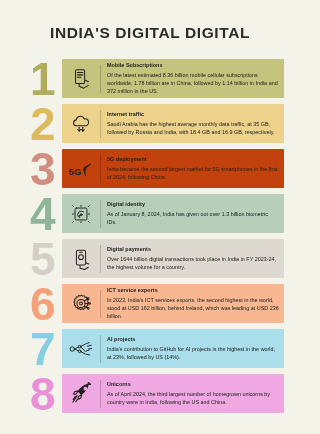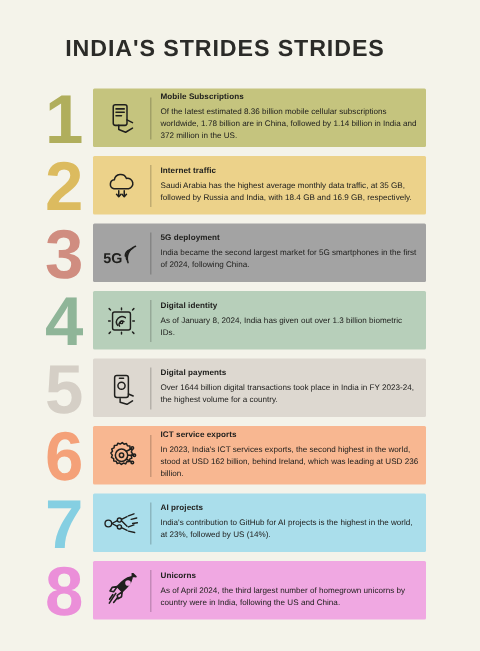--- a/index.html
+++ b/index.html
@@ -99,21 +99,21 @@
     line-height: 1.52;
     letter-spacing: 0.01px;
   }
   .icon-svg { display:block; }
 </style>
 </head>
 <body>
 
 <div class="page">
 
-  <div class="title">INDIA'S STRIDES STRIDES</div>
+  <div class="title">INDIA'S DIGITAL DIGITAL</div>
 
   <div class="rows">
 
     <div class="row">
       <div class="numeral" style="color:#b0ae5c;">1</div>
       <div class="bar" style="background:#c5c47e;">
         <div class="icon-cell">
           <svg class="icon-svg" width="22" height="22" viewBox="0 0 24 24" fill="none" stroke="#20201e" stroke-width="1.1" stroke-linecap="round" stroke-linejoin="round">
             <rect x="6" y="2" width="10" height="15" rx="1.5"></rect>
             <line x1="8" y1="5" x2="14" y2="5"></line>
@@ -145,21 +145,21 @@
         <div class="divider"></div>
         <div class="text-cell">
           <div class="cat">Internet traffic</div>
           <div class="desc">Saudi Arabia has the highest average monthly data traffic, at 35 GB, followed by Russia and India, with 18.4 GB and 16.9 GB, respectively.</div>
         </div>
       </div>
     </div>
 
     <div class="row">
       <div class="numeral" style="color:#d08d80;">3</div>
-      <div class="bar" style="background:#a3a3a3;">
+      <div class="bar" style="background:#c2410c;">
         <div class="icon-cell">
           <svg class="icon-svg" width="26" height="20" viewBox="0 0 30 22" fill="none" stroke="#20201e" stroke-width="1.2" stroke-linecap="round">
             <text x="1" y="18" font-family="Liberation Sans, sans-serif" font-size="11" font-weight="bold" fill="#20201e" stroke="none">5G</text>
             <path d="M18 13 a4 4 0 0 1 3.4 -4.6"></path>
             <path d="M19 15.5 a7 7 0 0 1 4.6 -8.6"></path>
             <path d="M20 18 a10 10 0 0 1 5.8 -12.6"></path>
           </svg>
         </div>
         <div class="divider"></div>
         <div class="text-cell">

